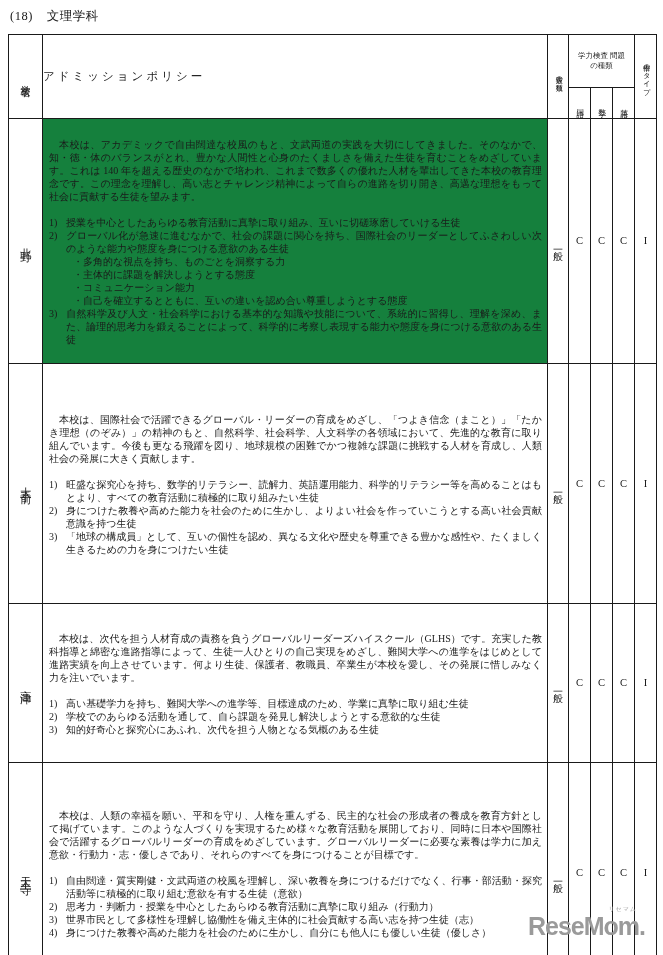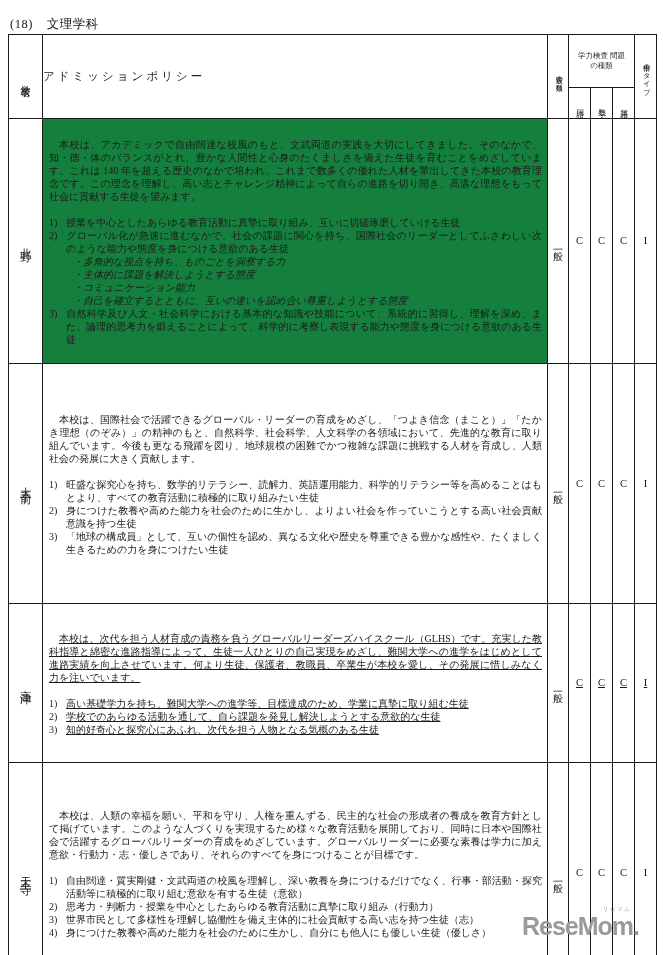--- a/index.html
+++ b/index.html
@@ -1,19 +1,19 @@
 <!DOCTYPE html>
 <html><head>
 <meta charset="utf-8">
 <style>
   * { margin:0; padding:0; box-sizing:border-box; }
   body { width:663px; height:955px; background:#ffffff; font-family:"Liberation Serif","DejaVu Serif",serif; color:#1a1a1a; }
   .page { position:relative; width:663px; height:955px; background:#fff; overflow:hidden; }
 
-  .doc-title { position:absolute; left:10px; top:16px; font-size:12.5px; letter-spacing:0.5px; }
+  .doc-title { position:absolute; left:10px; top:8px; font-size:12.5px; letter-spacing:0.5px; }
   .doc-title .num { margin-right:14px; }
 
   table.policy-table { position:absolute; left:8px; top:34px; width:648px; border-collapse:collapse; table-layout:fixed; }
   table.policy-table td, table.policy-table th { border:1px solid #1a1a1a; vertical-align:middle; font-weight:normal; }
 
   col.c-school { width:34px; }
   col.c-policy { width:505px; }
   col.c-sel    { width:21px; }
   col.c-subj   { width:22px; }
   col.c-ratio  { width:22px; }
@@ -33,31 +33,31 @@
 
   td.school-cell { text-align:center; font-size:11.5px; }
   td.school-cell .v-text { letter-spacing:3px; }
 
   td.policy-cell { vertical-align:top; padding:6px 5px 4px 6px; font-size:10px; line-height:13px; text-align:justify; }
   td.policy-cell.shaded { background:#15803d; }
   .intro { text-indent:10px; }
   .items { margin-top:13px; }
   .item { padding-left:17px; text-indent:-17px; }
   .item .ilabel { display:inline-block; width:17px; text-indent:0; }
-  .subitem { padding-left:24px; text-indent:0;font-style:italic; }
+  .subitem { padding-left:24px; text-indent:0; }
 
   td.sel-cell { text-align:center; font-size:10px; }
   td.val-cell { text-align:center; font-size:10.5px; }
 
   tr.row-1 { height:245px; }
   tr.row-2 { height:240px; }
-  tr.row-3 { height:159px;text-decoration:underline; }
+  tr.row-3 { height:159px; }
   tr.row-4 { height:221px;padding-left:12px; }
 
-  .logo { position:absolute; right:24px; top:912px; font-family:"Liberation Sans","DejaVu Sans",sans-serif; font-weight:bold; color:#9a9a9a; font-size:25px; letter-spacing:-1px; }
+  .logo { position:absolute; right:18px; top:912px; font-family:"Liberation Sans","DejaVu Sans",sans-serif; font-weight:bold; color:#9a9a9a; font-size:25px; letter-spacing:-1px; }
   .logo .furigana { position:absolute; right:8px; top:-7px; font-size:6px; font-weight:normal; letter-spacing:1px; color:#a5a5a5; }
 </style>
 </head>
 <body>
 
 <div class="page">
 
   <div class="doc-title">
     <span class="num">(18)</span><span>文理学科</span>
   </div>

